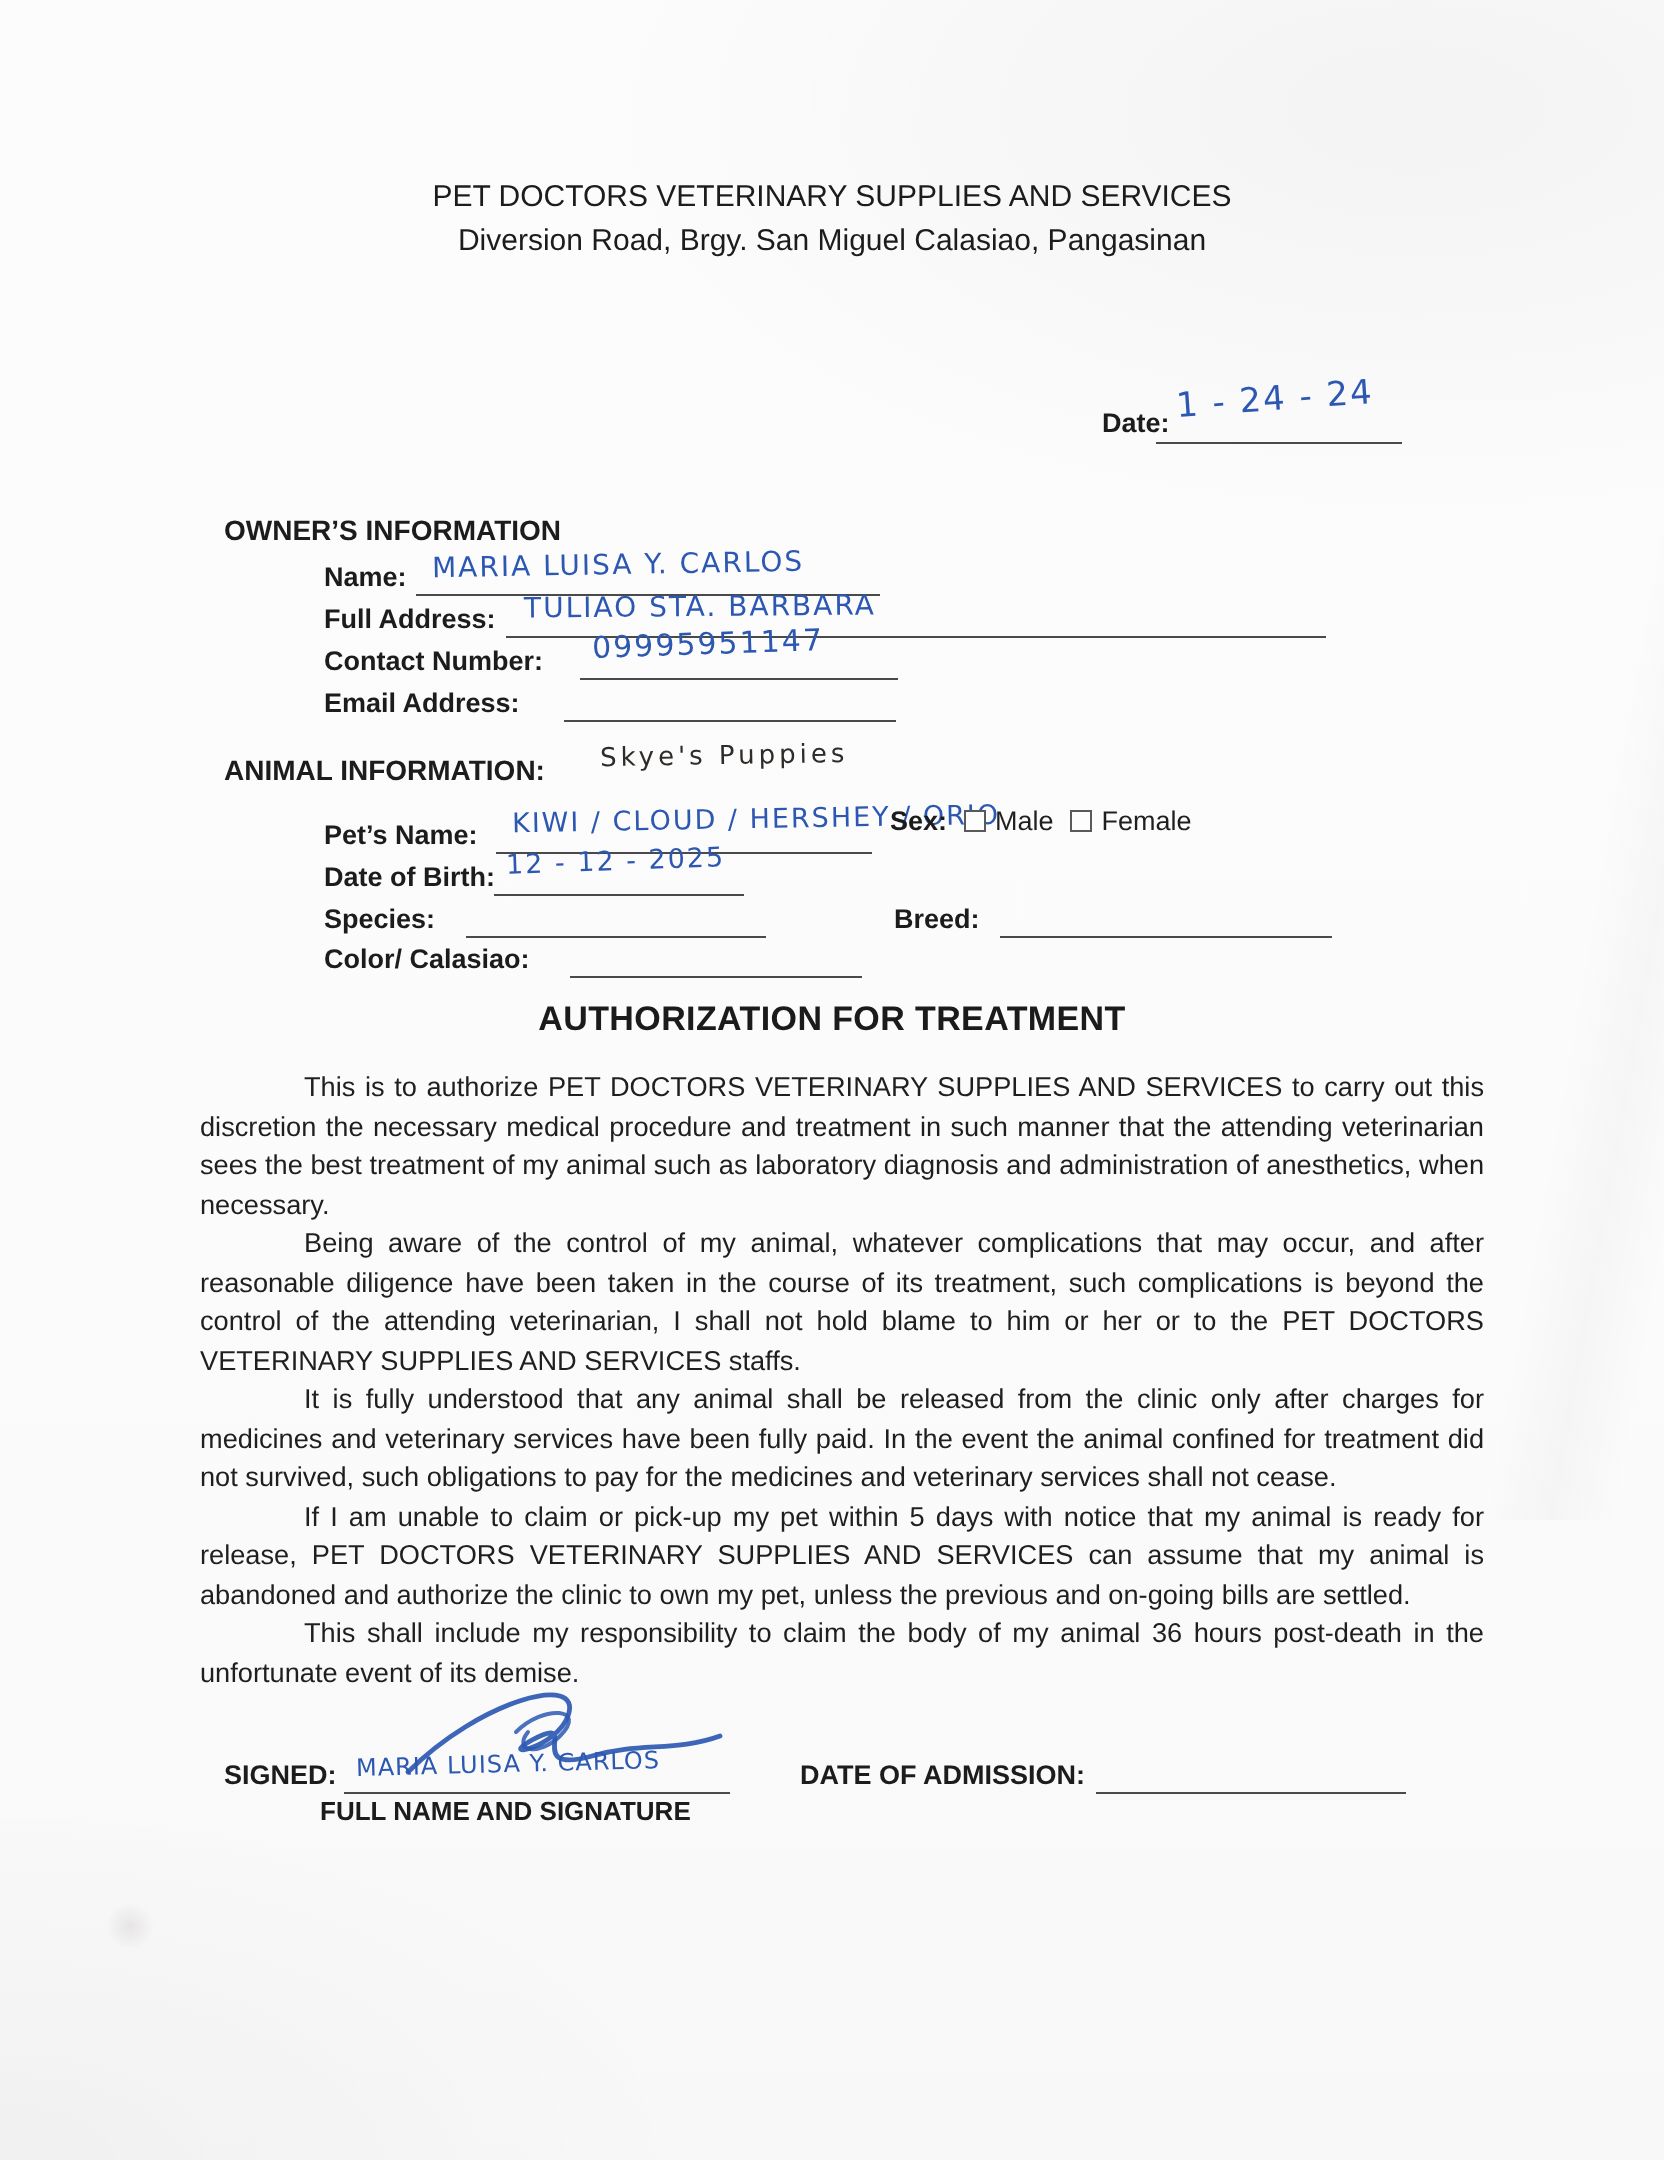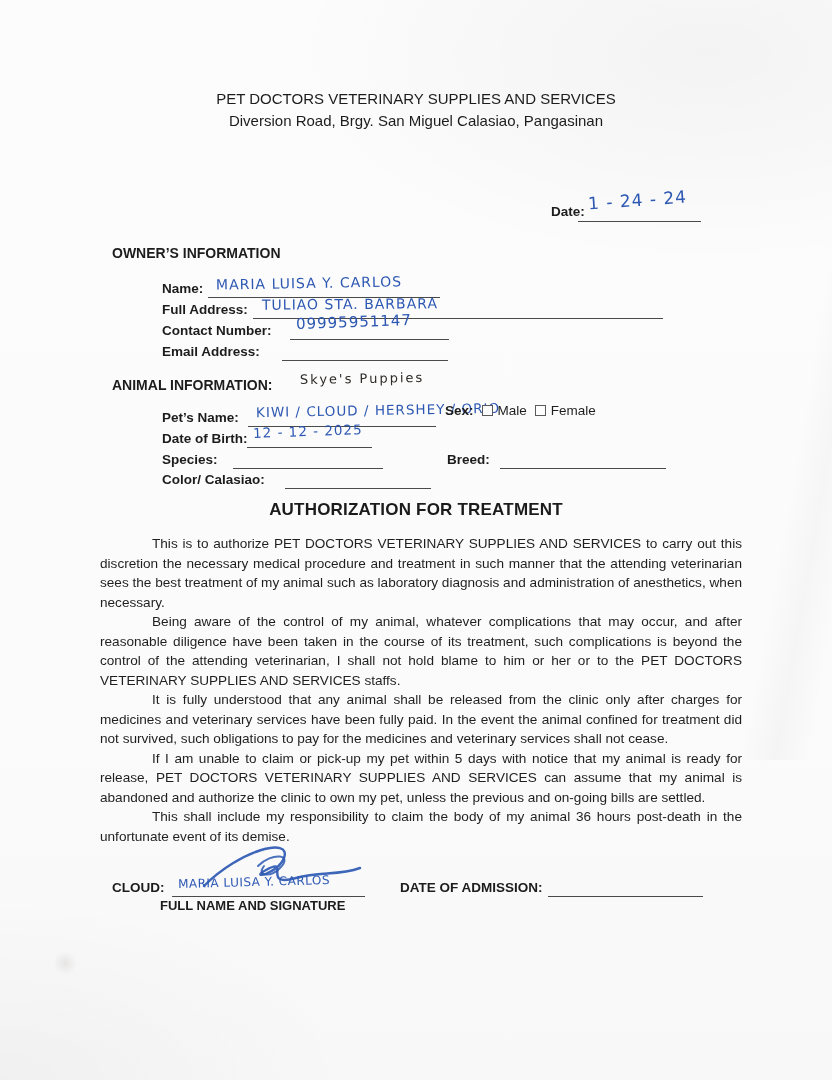--- a/index.html
+++ b/index.html
@@ -54,21 +54,21 @@
 
   <div class="clinic-header">
     <div>PET DOCTORS VETERINARY SUPPLIES AND SERVICES</div>
     <div>Diversion Road, Brgy. San Miguel Calasiao, Pangasinan</div>
   </div>
 
   <span class="abs lbl" style="left:537px; top:204px;padding-left:14px;">Date:</span>
   <span class="fline" style="left:578px; top:207px; width:123px;"></span>
   <span class="hw" style="left:588px; top:190px; font-size:17px; transform:rotate(-4deg);">1 - 24 - 24</span>
 
-  <div class="section-heading" style="left:112px; top:245px;">OWNER’S INFORMATION</div>
+  <div class="section-heading" style="left:112px; top:257px;">OWNER’S INFORMATION</div>
 
   <span class="abs lbl" style="left:162px; top:281px;">Name:</span>
   <span class="fline" style="left:208px; top:283px; width:232px;"></span>
   <span class="hw" style="left:216px; top:275px; font-size:14px; transform:rotate(-1deg);">MARIA LUISA Y. CARLOS</span>
 
   <span class="abs lbl" style="left:162px; top:302px;">Full Address:</span>
   <span class="fline" style="left:253px; top:304px; width:410px;"></span>
   <span class="hw" style="left:262px; top:296px; font-size:14px; transform:rotate(-0.5deg);">TULIAO  STA. BARBARA</span>
 
   <span class="abs lbl" style="left:162px; top:323px;">Contact Number:</span>
@@ -106,21 +106,21 @@
   <div class="auth-title">AUTHORIZATION FOR TREATMENT</div>
 
   <div class="body-text">
     <p>This is to authorize PET DOCTORS VETERINARY SUPPLIES AND SERVICES to carry out this discretion the necessary medical procedure and treatment in such manner that the attending veterinarian sees the best treatment of my animal such as laboratory diagnosis and administration of anesthetics, when necessary.</p>
     <p>Being aware of the control of my animal, whatever complications that may occur, and after reasonable diligence have been taken in the course of its treatment, such complications is beyond the control of the attending veterinarian, I shall not hold blame to him or her or to the PET DOCTORS VETERINARY SUPPLIES AND SERVICES staffs.</p>
     <p>It is fully understood that any animal shall be released from the clinic only after charges for medicines and veterinary services have been fully paid. In the event the animal confined for treatment did not survived, such obligations to pay for the medicines and veterinary services shall not cease.</p>
     <p>If I am unable to claim or pick-up my pet within 5 days with notice that my animal is ready for release, PET DOCTORS VETERINARY SUPPLIES AND SERVICES can assume that my animal is abandoned and authorize the clinic to own my pet, unless the previous and on-going bills are settled.</p>
     <p>This shall include my responsibility to claim the body of my animal 36 hours post-death in the unfortunate event of its demise.</p>
   </div>
 
-  <span class="abs lbl" style="left:112px; top:880px;">CLOUD:</span>
+  <span class="abs lbl" style="left:112px; top:880px;">SIGNED:</span>
   <span class="fline" style="left:172px; top:882px; width:193px;"></span>
   <span class="hw" style="left:178px; top:875px; font-size:12px; letter-spacing:0.5px; transform:rotate(-1.5deg);">MARIA LUISA Y. CARLOS</span>
 
   <svg class="abs" style="left:200px; top:842px;" width="170" height="52" viewBox="0 0 170 52">
     <path d="M4 44 C 40 8, 92 -6, 84 16 C 78 32, 48 38, 66 28 C 92 14, 60 46, 96 36 C 120 29, 138 34, 160 26" fill="none" stroke="#2d58b2" stroke-width="2.4" stroke-linecap="round" opacity="0.92"></path>
     <path d="M58 24 C 72 10, 94 12, 80 26 C 70 36, 56 34, 64 24" fill="none" stroke="#2d58b2" stroke-width="2" stroke-linecap="round" opacity="0.85"></path>
   </svg>
 
   <div class="sig-caption" style="left:160px; top:898px; position:absolute;">FULL NAME AND SIGNATURE</div>
 

